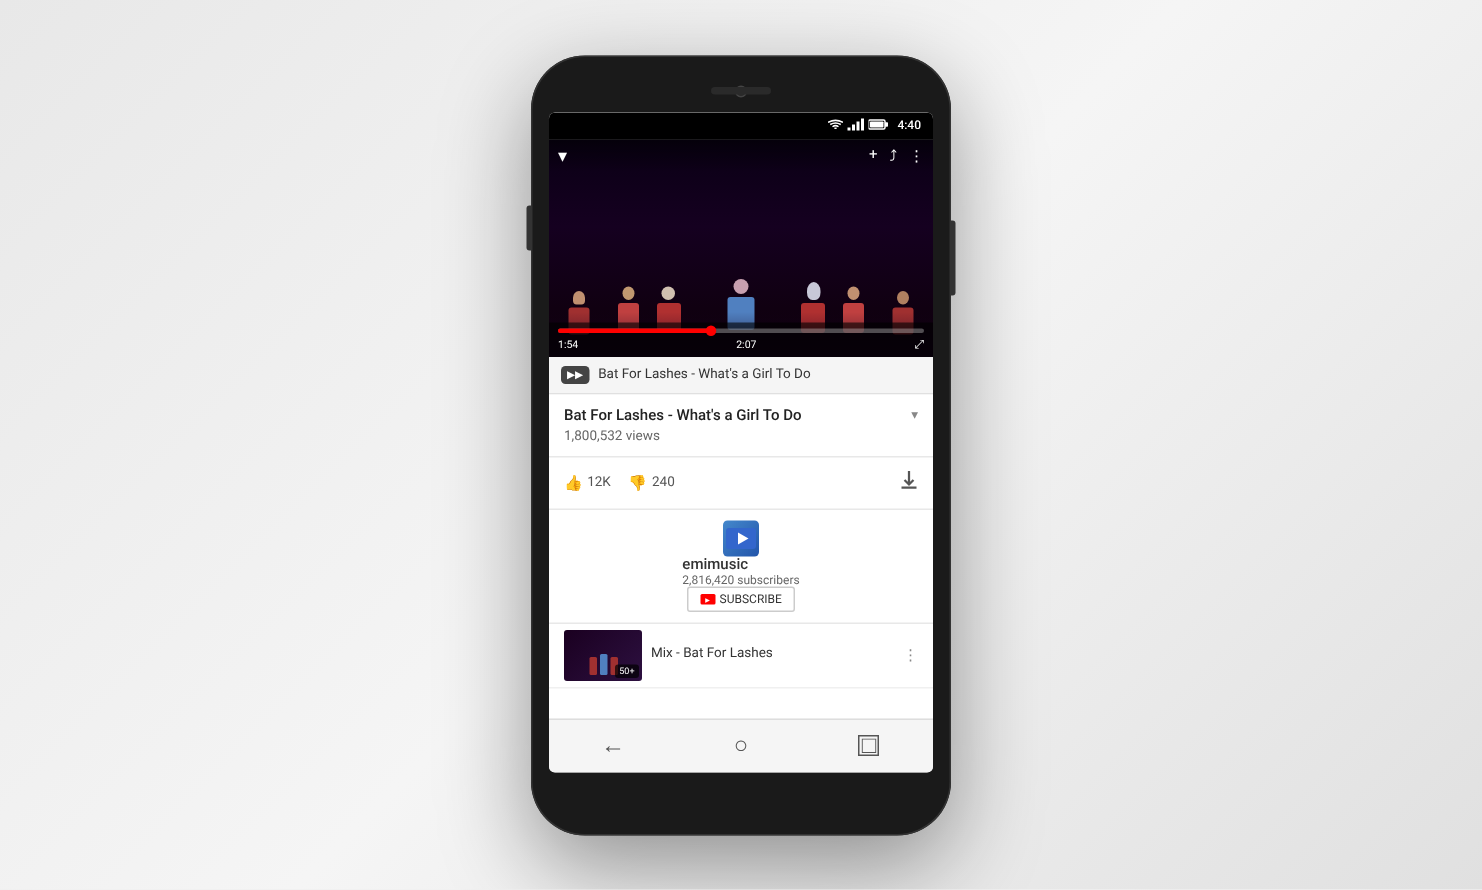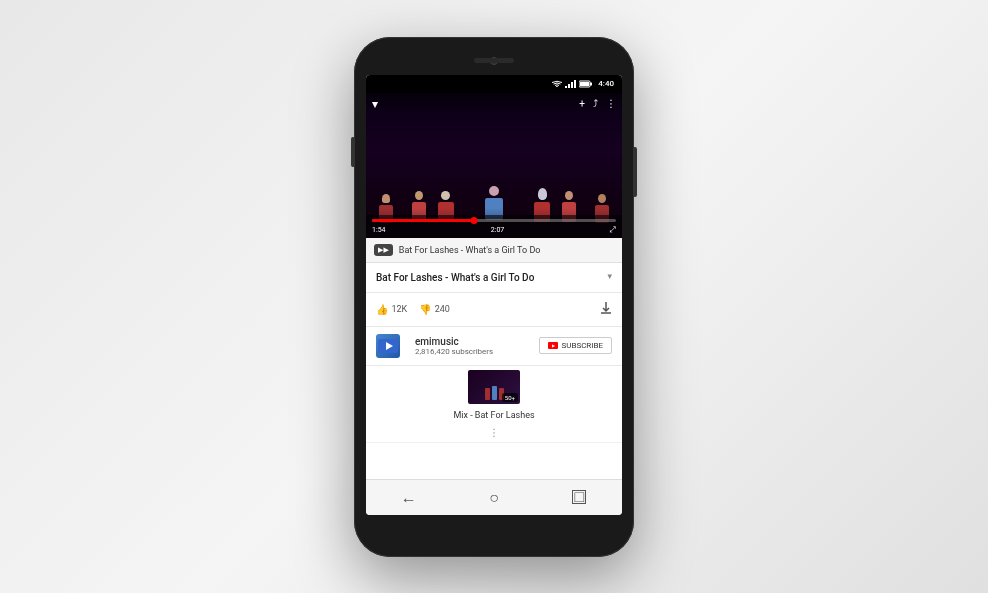--- a/index.html
+++ b/index.html
@@ -118,21 +118,21 @@
       height: 18px;
       display: flex;
       align-items: center;
       justify-content: flex-end;
       padding: 0 8px;
       flex-shrink: 0;
     }
 
     .status-icons {
       display: flex;
-      align-items: flex-end;
+      align-items: flex-start;
       gap: 3px;
       color: white;
       font-size: 8px;
     }
 
     .signal-icon {
       display: flex;
       align-items: flex-end;
       gap: 1px;
       height: 8px;
@@ -397,21 +397,22 @@
       color: #555;
       font-size: 14px;
     }
 
     
     .channel-row {
       display: flex;
       align-items: center;
       padding: 7px 10px;
       border-bottom: 1px solid #e8e8e8;
-      gap: 15px;
+      gap: 0;
+      flex-direction: column;
     }
 
     .channel-avatar {
       width: 24px;
       height: 24px;
       background: linear-gradient(135deg, #4488cc, #2255aa);
       border-radius: 3px;
       display: flex;
       align-items: center;
       justify-content: center;
@@ -477,21 +478,20 @@
       letter-spacing: 0.5px;
       text-transform: uppercase;
     }
 
     .suggestion-item {
       display: flex;
       align-items: center;
       padding: 4px 10px;
       gap: 6px;
       border-bottom: 1px solid #f0f0f0;
-      flex-direction: column;
     }
 
     .suggestion-thumb {
       width: 52px;
       height: 34px;
       background: linear-gradient(135deg, #1a0020, #2d1040);
       border-radius: 2px;
       position: relative;
       flex-shrink: 0;
       overflow: hidden;
@@ -650,20 +650,21 @@
         <span class="now-playing-title">Bat For Lashes - What's a Girl To Do</span>
       </div>
 
       <div class="content-area">
 
         <div class="video-info">
           <div class="video-title-row">
             <span class="video-title">Bat For Lashes - What's a Girl To Do</span>
             <span class="dropdown-arrow">▾</span>
           </div>
+          <div class="video-views">1,800,532 views</div>
         </div>
 
         <div class="action-row">
           <div class="action-btn">
             <span class="thumb-icon">👍</span>
             <span>12K</span>
           </div>
           <div class="action-btn">
             <span class="thumb-icon">👎</span>
             <span>240</span>

